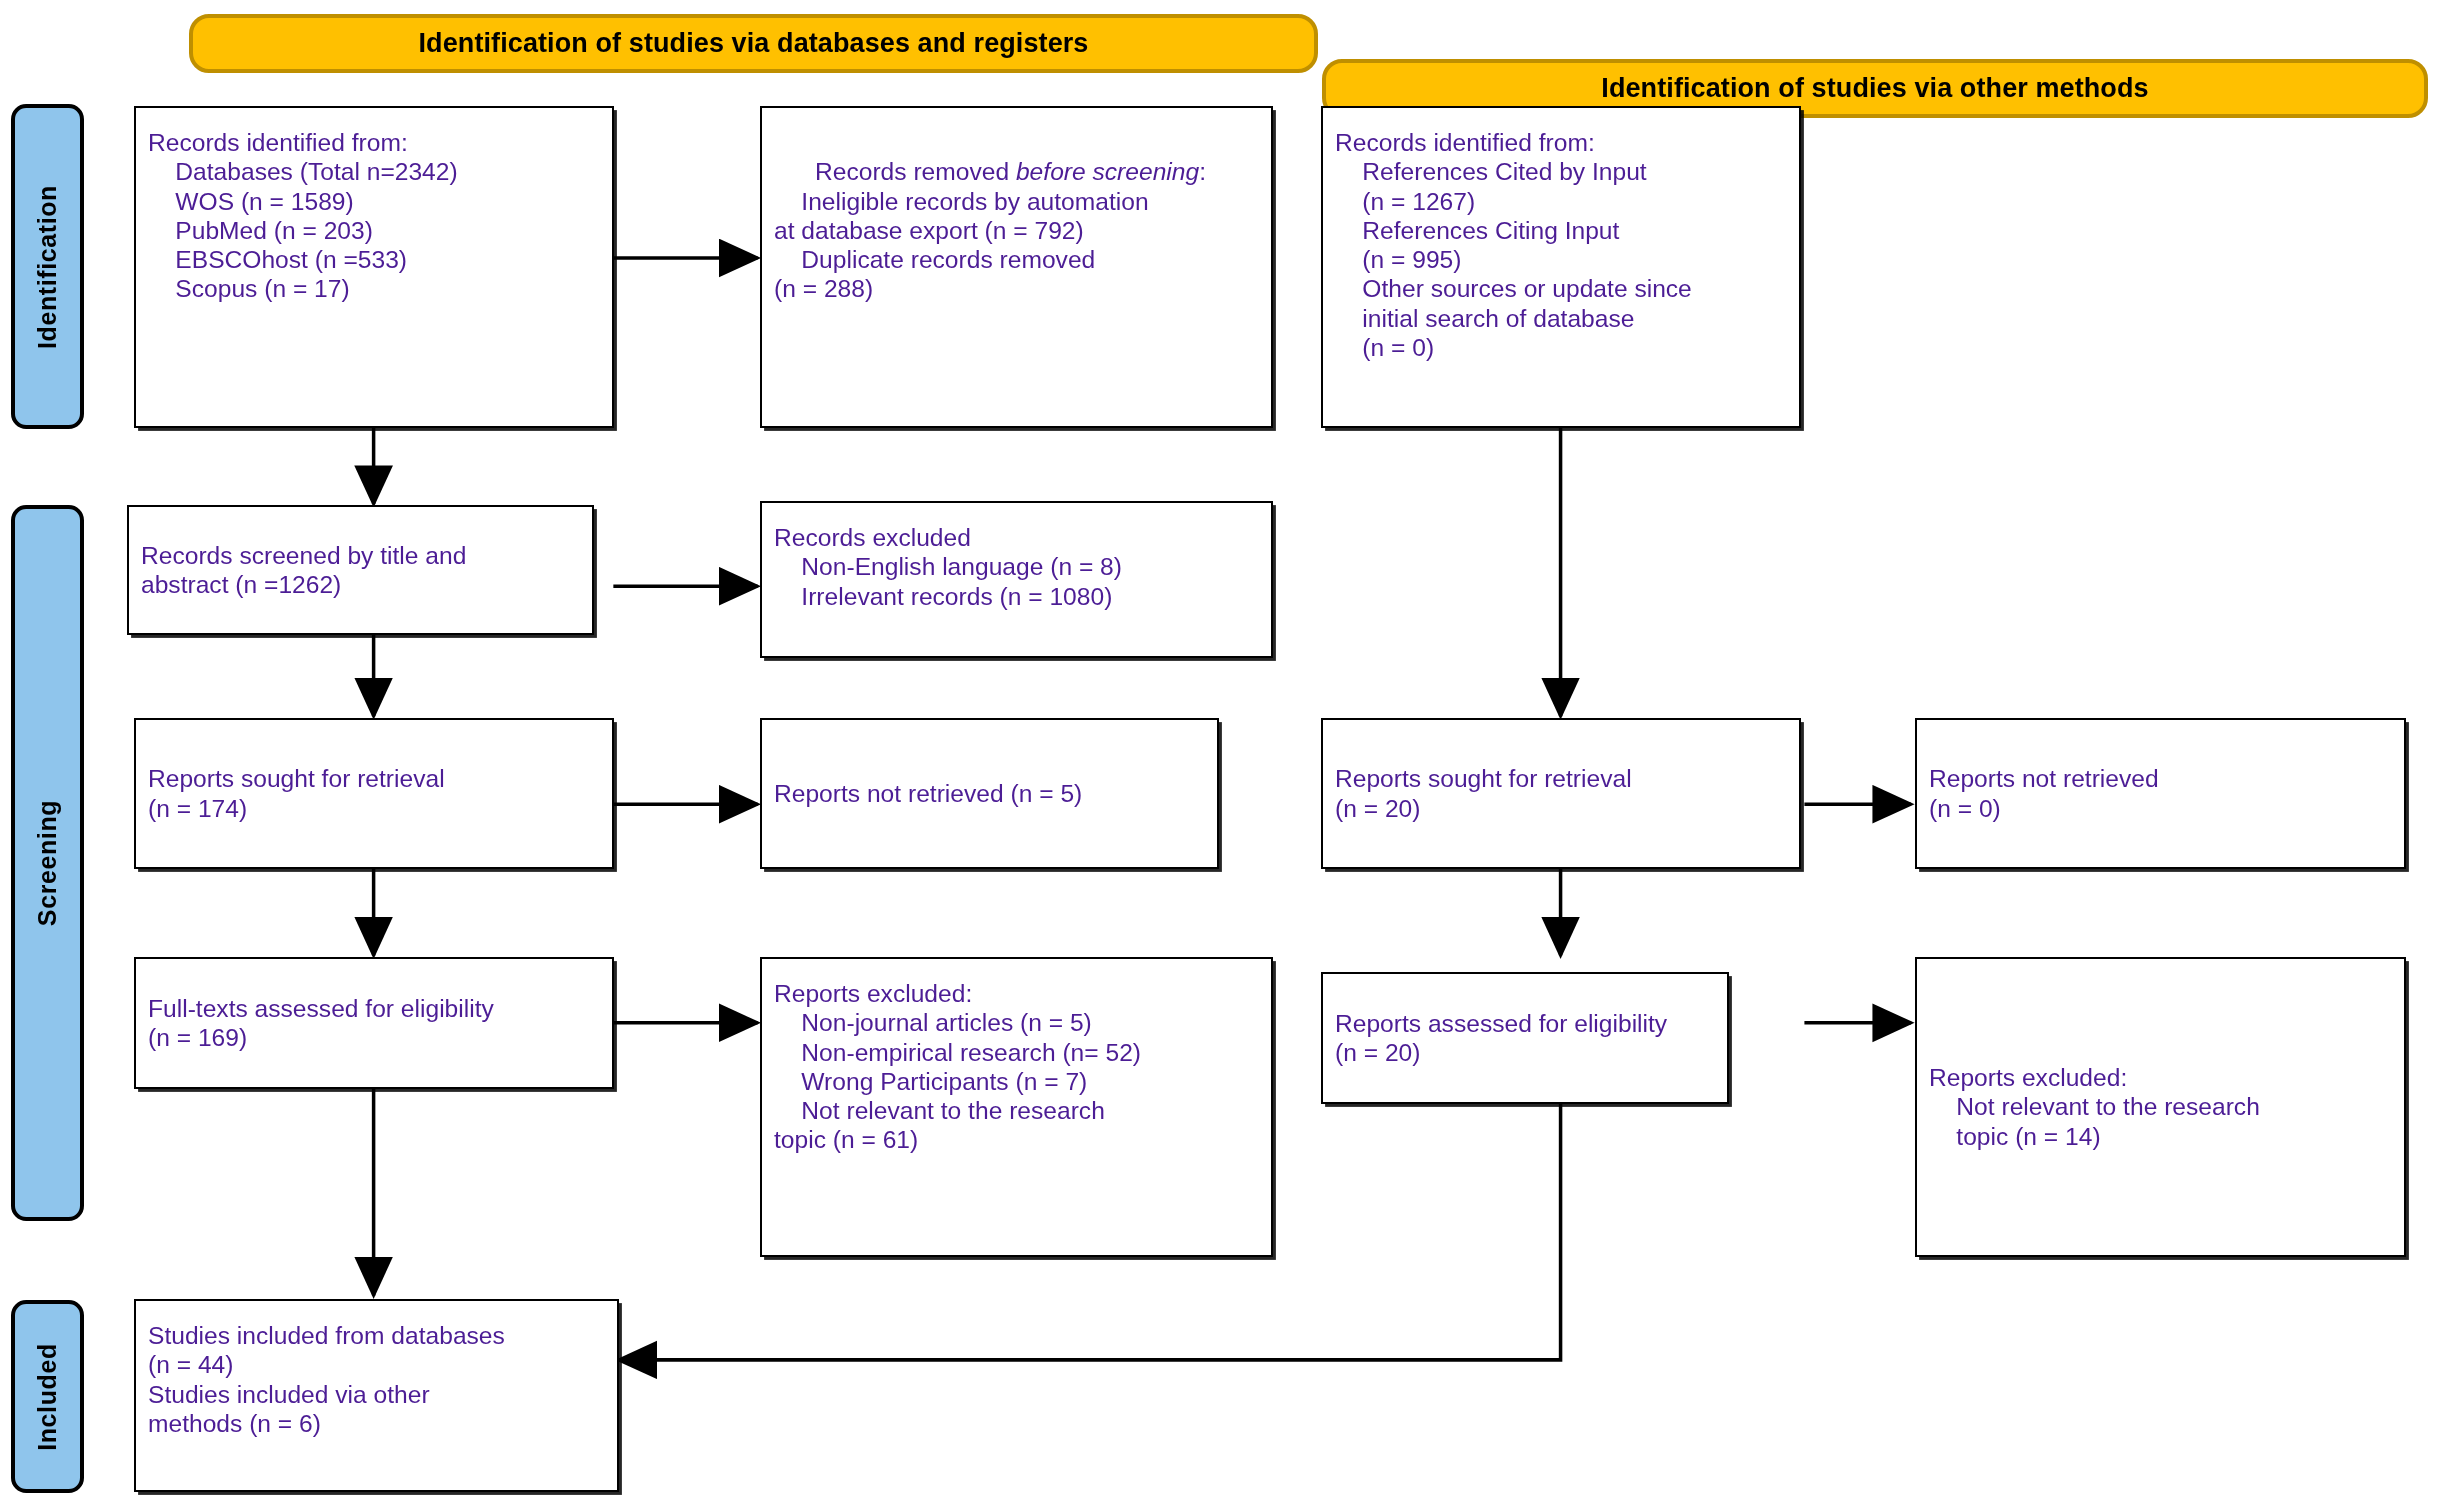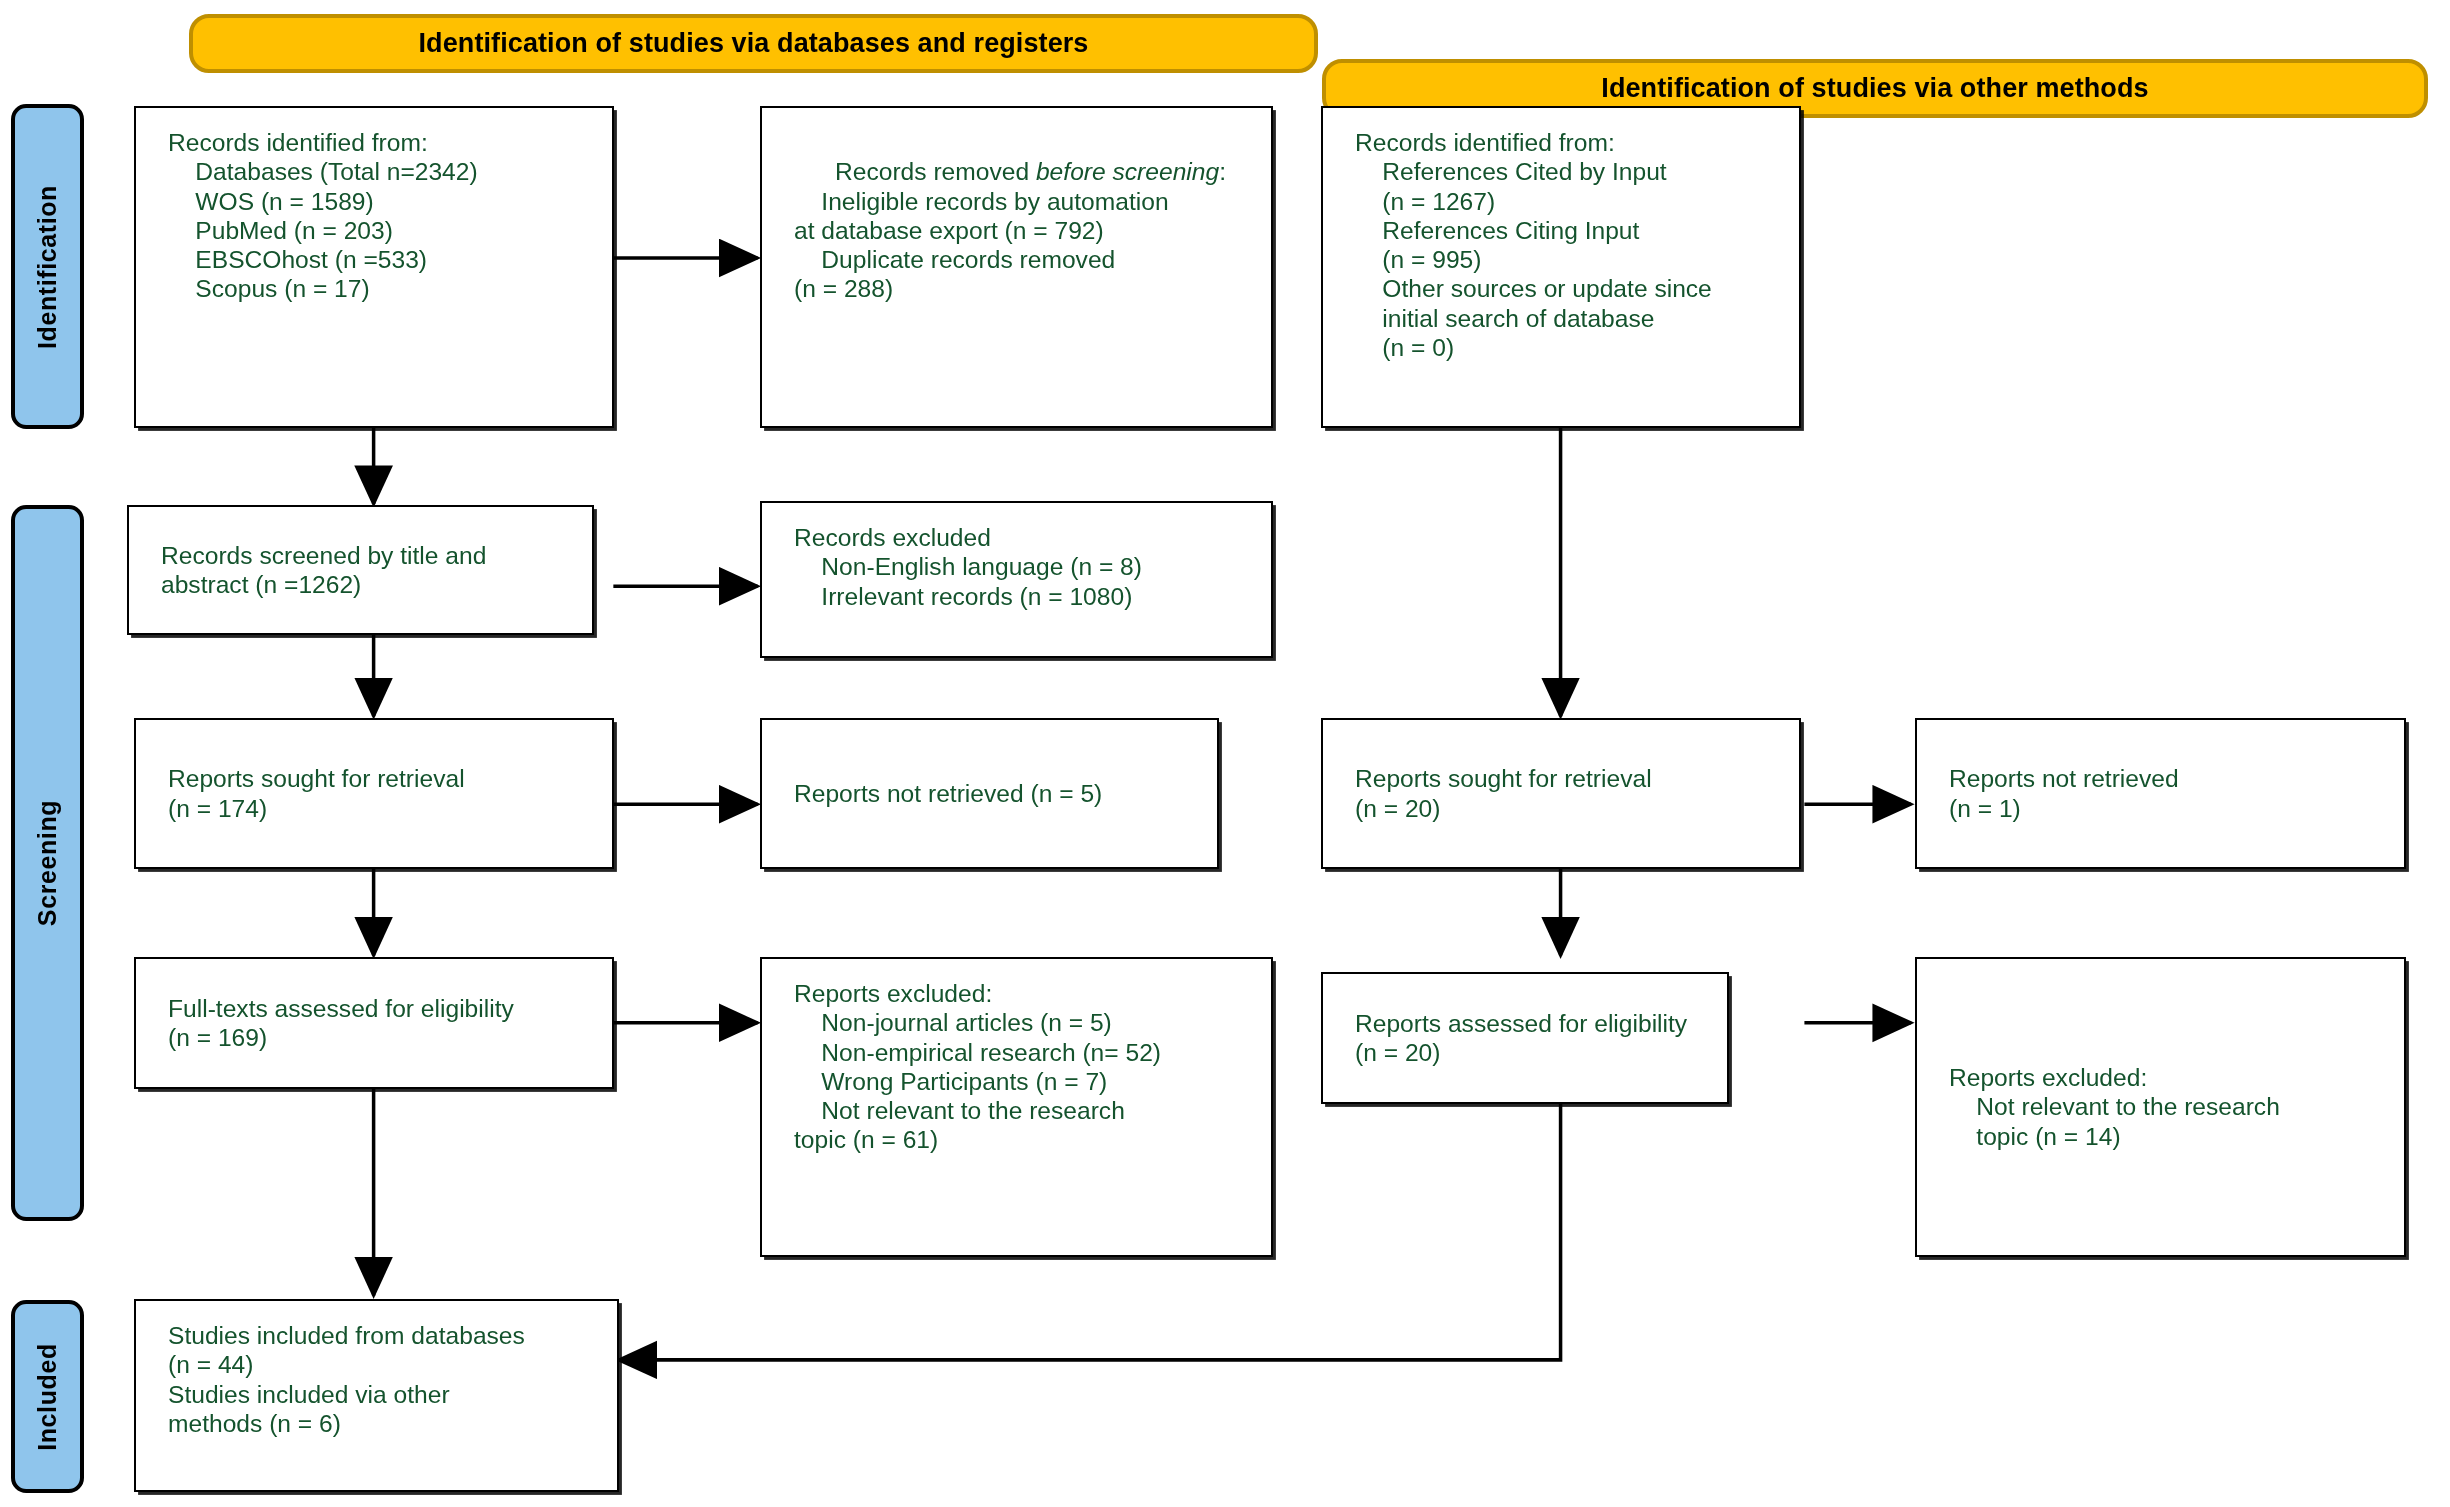--- a/index.html
+++ b/index.html
@@ -56,24 +56,24 @@
     position: absolute;
     background: #ffffff;
     border: 2.9px solid #000000;
     box-sizing: border-box;
     box-shadow: 3.5px 3.5px 0 -0.6px rgba(0,0,0,0.85);
     display: flex;
     flex-direction: column;
     justify-content: center;
   }
   .pbox .txt {
-    padding: 0 32px;
+    padding: 0 12px;
     font-size: 24.6px;
     line-height: 1.19;
-    color: #14532d;
+    color: #4c1d95;
     white-space: pre-wrap;
   }
   .pbox.aligntop { justify-content: flex-start; padding-top: 20px; }
   .ital { font-style: italic; margin-top: 32px; }
   
   #wires {
     position: absolute;
     left: 0; top: 0;
     width: 2450px; height: 1507px;
     pointer-events: none;
@@ -190,21 +190,21 @@
     <div class="txt" id="b-reports-not-retrieved-db">Reports not retrieved (n = 5)</div>
   </div>
 
   <div class="pbox" style="left:1321px; top:718px; width:480px; height:151px;">
     <div class="txt" id="b-reports-sought-other">Reports sought for retrieval
 (n = 20)</div>
   </div>
 
   <div class="pbox" style="left:1915px; top:718px; width:491px; height:151px;">
     <div class="txt" id="b-reports-not-retrieved-other">Reports not retrieved
-(n = 1)</div>
+(n = 0)</div>
   </div>
 
   <div class="pbox" style="left:134px; top:957px; width:480px; height:132px;">
     <div class="txt" id="b-fulltexts">Full-texts assessed for eligibility
 (n = 169)</div>
   </div>
 
   <div class="pbox aligntop" style="left:760px; top:957px; width:513px; height:300px;">
     <div class="txt" id="b-reports-excluded-db">Reports excluded:
     Non-journal articles (n = 5)

